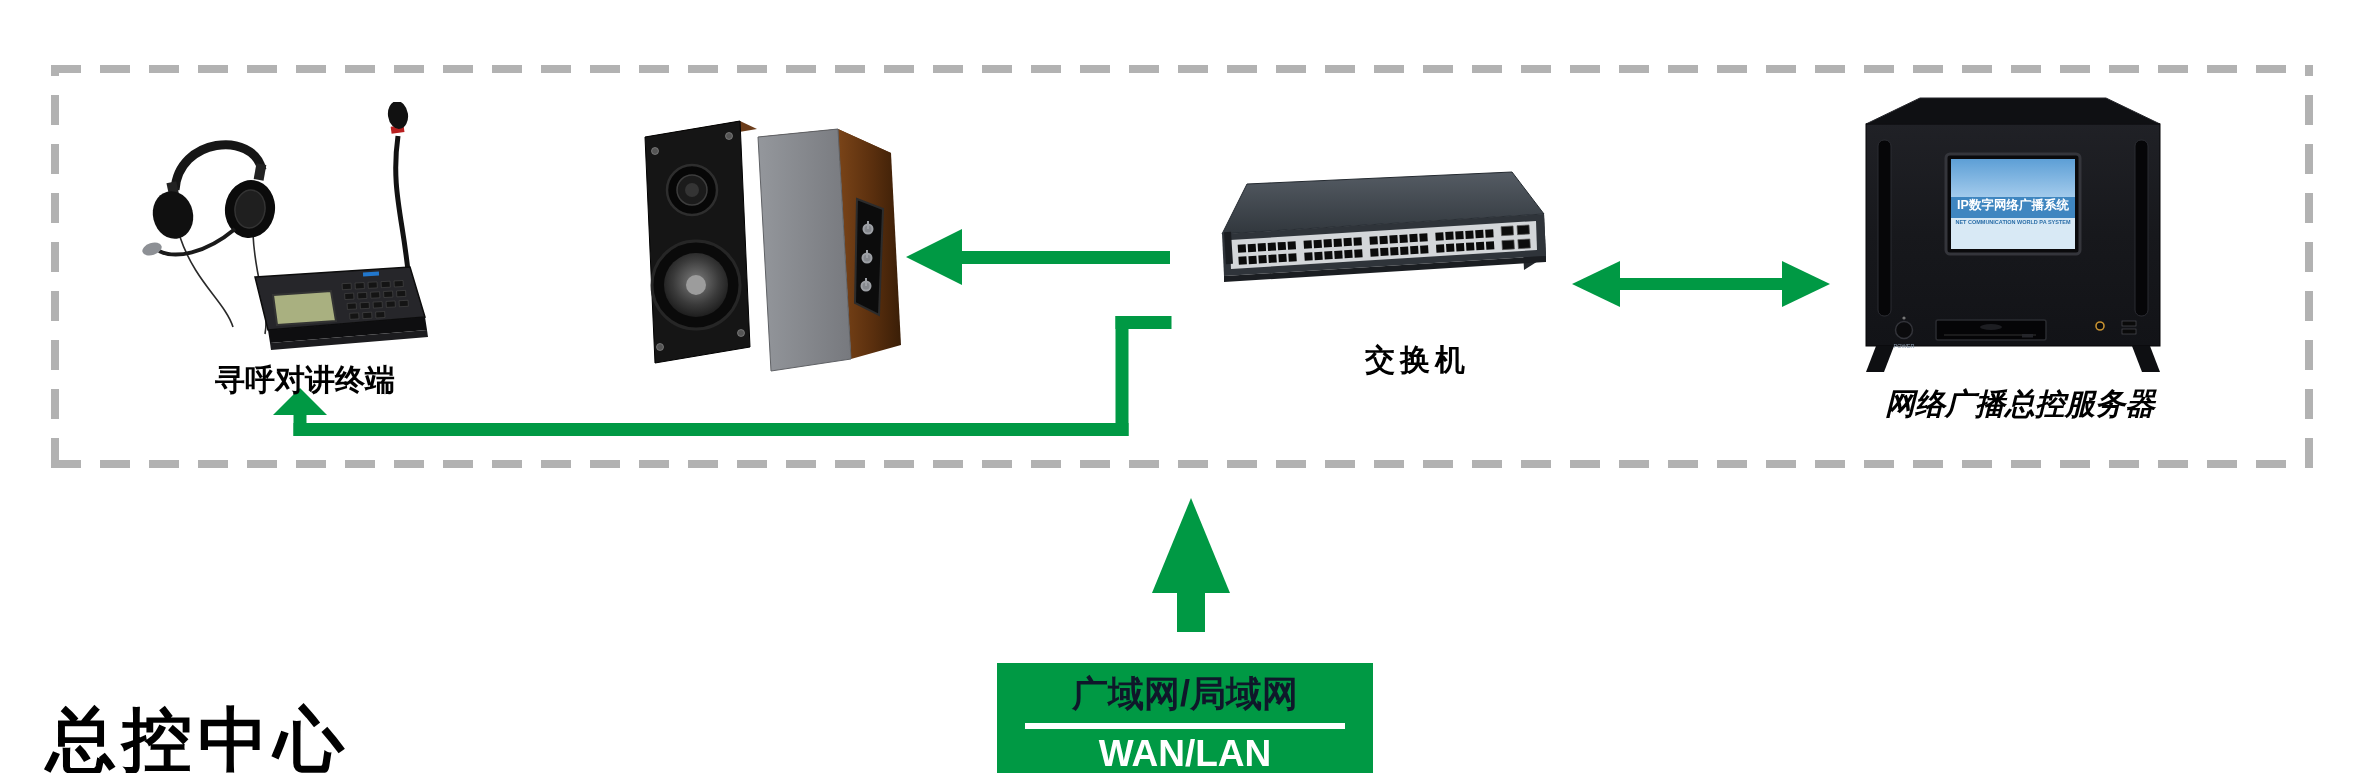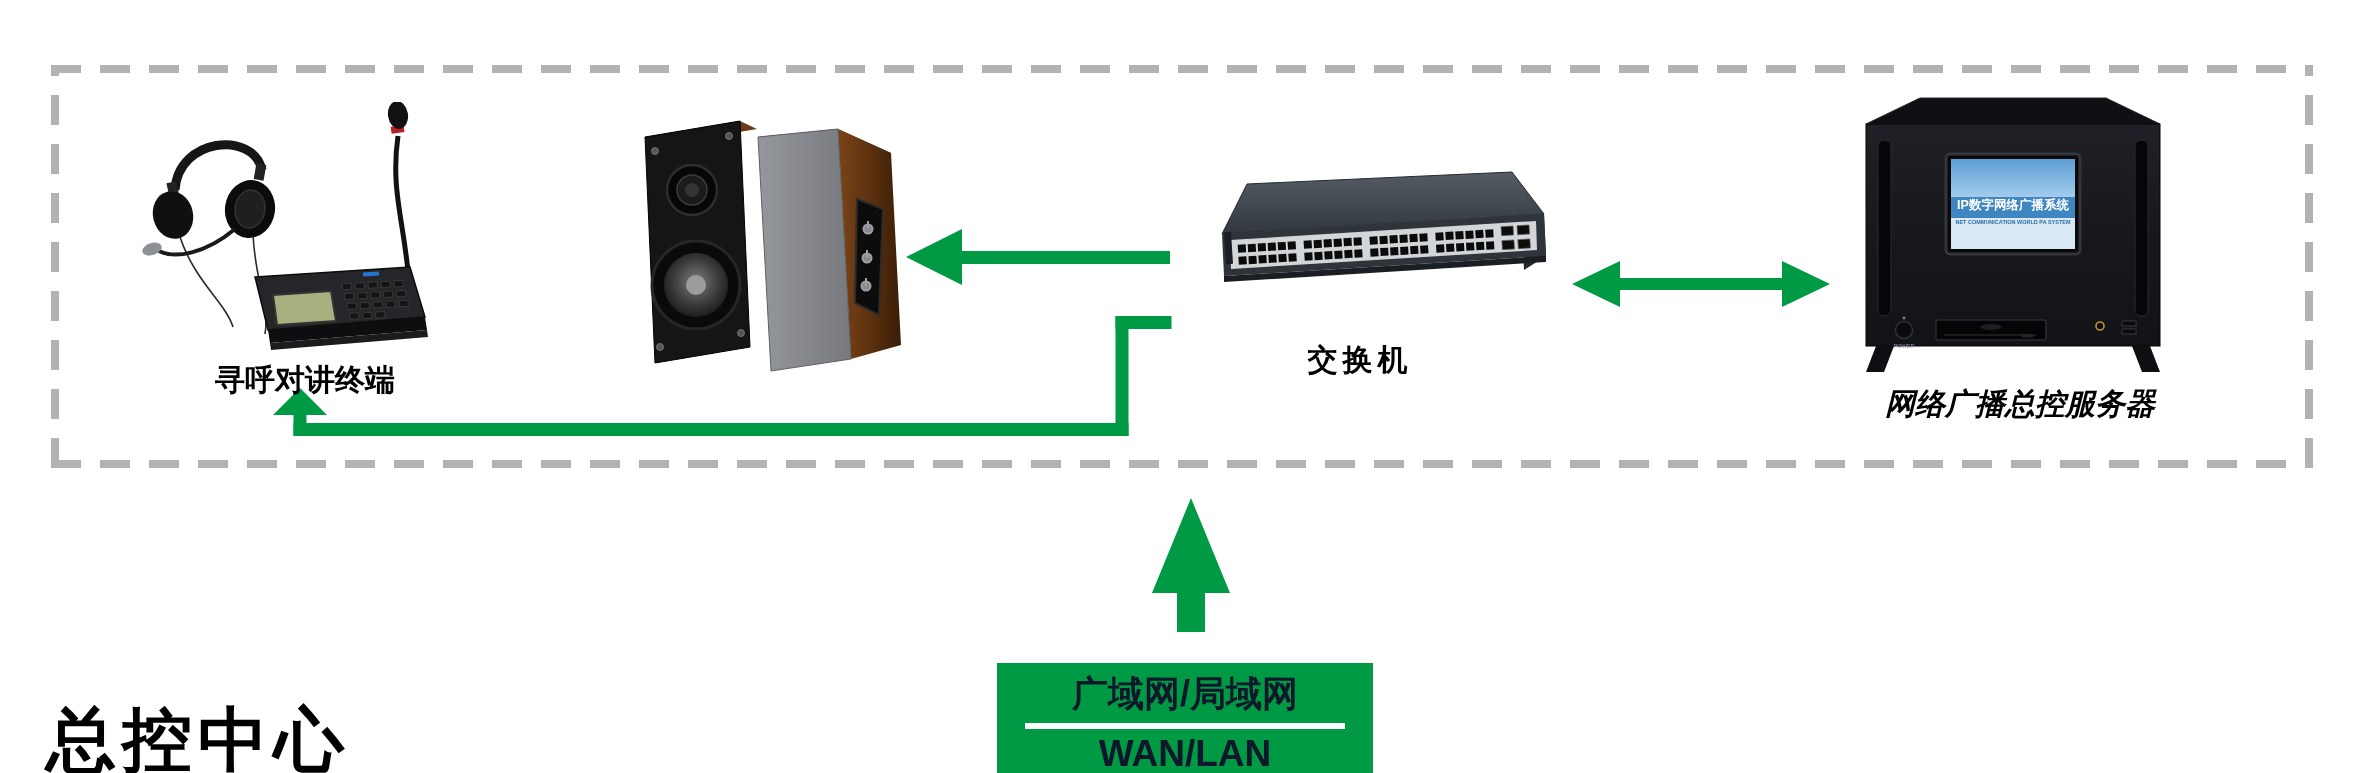--- a/index.html
+++ b/index.html
@@ -19,37 +19,37 @@
   .page-title{
     position:absolute;left:46px;top:662px;font-size:70px;font-weight:bold;
     letter-spacing:6px;color:#000;white-space:nowrap;
   }
   .dev-label{
     position:absolute;font-size:30px;font-weight:600;color:#000;
     text-align:center;white-space:nowrap;
   }
   .lbl-terminal{left:135px;top:328px;width:340px;}
   .lbl-speaker{left:647px;top:345px;width:260px;}
-  .lbl-switch{left:1250px;top:308px;width:220px;letter-spacing:5px;}
+  .lbl-switch{left:1250px;top:308px;width:220px;letter-spacing:5px;text-align:right;}
   .lbl-server{left:1860px;top:352px;width:320px;font-style:italic;}
   .dev-img{position:absolute;}
   .img-terminal{left:135px;top:70px;}
   .img-speaker{left:625px;top:75px;}
   .img-switch{left:1192px;top:130px;}
   .img-server{left:1858px;top:62px;}
   #connectors{position:absolute;left:0;top:0;}
   .green{fill:#009944;}
   
   .wanlan{
     position:absolute;left:997px;top:631px;width:376px;height:127px;
     background:#009944;text-align:center;box-sizing:border-box;padding-top:9px;
   }
   .wanlan-cn{font-size:36px;font-weight:bold;color:#0f172a;line-height:44px;white-space:nowrap;}
   .wanlan-rule{width:320px;height:6px;background:#ffffff;margin:7px auto 5px auto;}
-  .wanlan-en{font-size:37px;font-weight:bold;color:#0f172a;line-height:40px;white-space:nowrap;}
+  .wanlan-en{font-size:37px;font-weight:bold;color:#ffffff;line-height:40px;white-space:nowrap;}
 </style>
 </head>
 <body>
 
 <div id="canvas">
 
   <div class="boundary"></div>
 
   <svg id="connectors" width="2364" height="773" viewBox="0 0 2364 773">
 

